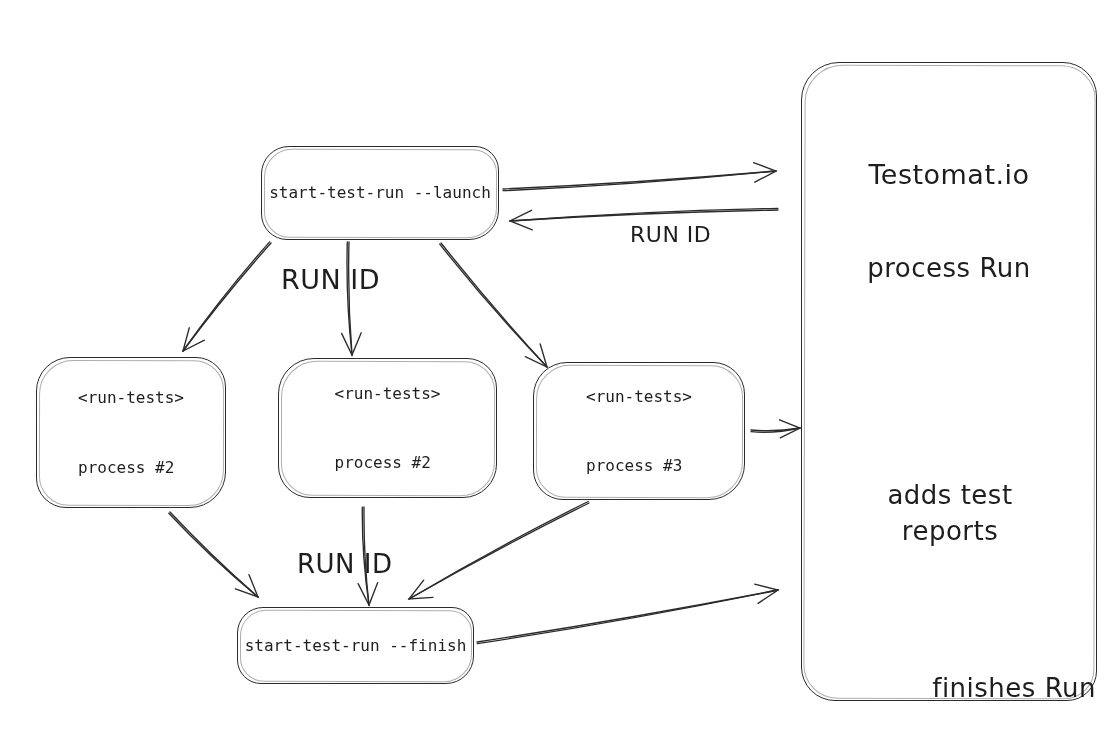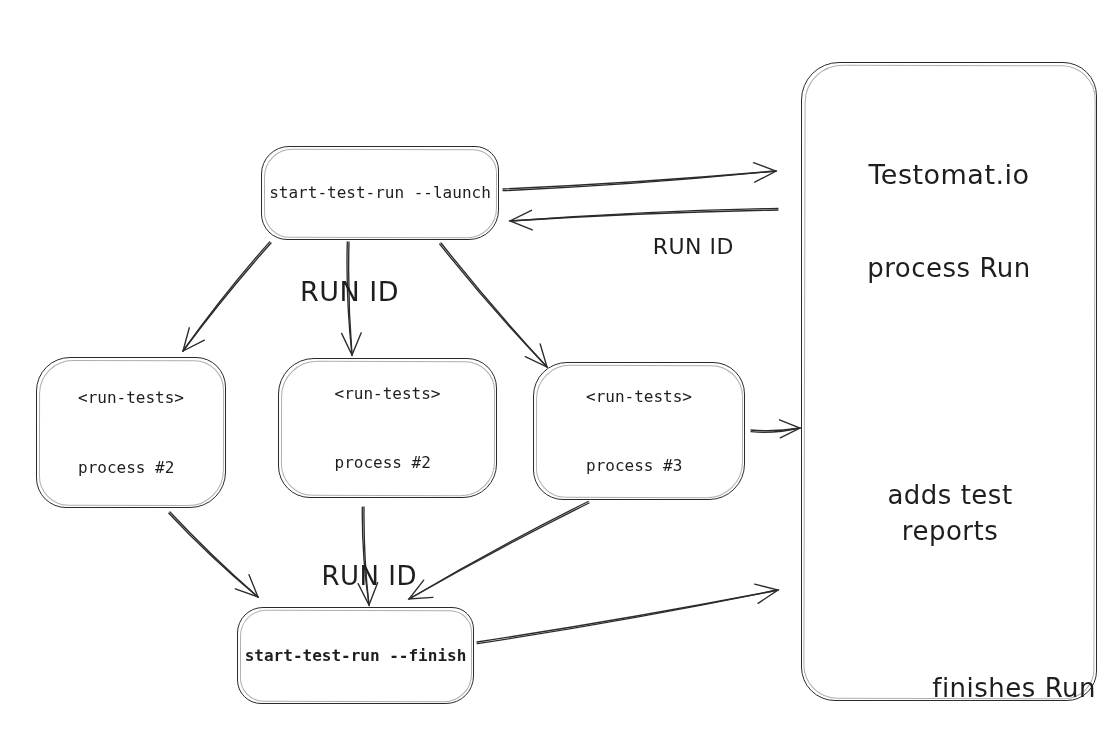--- a/index.html
+++ b/index.html
@@ -35,30 +35,30 @@
   .hand {
     font-family:"DejaVu Sans", sans-serif;
     color:var(--text,#1e1e1e);
     letter-spacing:.5px;
   }
 
   #launch   { left:237px; top:146px; width:238px; height:94px;  border-radius:28px 24px 30px 26px;margin-left:24px; }
   #process1 { left:36px;  top:357px; width:190px; height:151px; border-radius:34px 30px 36px 30px; }
   #process2 { left:278px; top:358px; width:219px; height:140px; border-radius:36px 30px 34px 32px; }
   #process3 { left:533px; top:362px; width:212px; height:138px; border-radius:34px 32px 36px 30px; }
-  #finish   { left:237px; top:607px; width:237px; height:97px;  border-radius:26px 22px 28px 24px;font-weight:bold; }
+  #finish   { left:237px; top:607px; width:237px; height:77px;  border-radius:26px 22px 28px 24px; }
 
   #testomat { left:801px; top:62px; width:296px; height:639px; border-radius:38px 34px 30px 34px; display:block; }
   .t-text { position:absolute; left:0; right:0; text-align:center; }
   #t-title { top:96px;  font-size:27px; }
   #t-step1 { top:190px; font-size:26px; }
   #t-step2 { top:414px; font-size:26px; line-height:1.4; width:210px; left:43px; right:auto; }
   #t-step3 { top:610px; font-size:26px;text-align:right; }
 
-  .run-id { position:absolute; text-align:right;margin-top:12px; }
+  .run-id { position:absolute; text-align:left; }
   #run-id-top    { left:630px; top:222px; width:104px; font-size:22px; }
   #run-id-mid    { left:281px; top:264px; width:118px; font-size:27px; }
   #run-id-bottom { left:297px; top:549px; width:120px; font-size:26px; }
 </style>
 </head>
 <body>
 
 <div class="canvas" style="--stroke: #2b2b2b; --text: #1e1e1e; --canvas: #ffffff;">
 
   <svg class="arrows" viewBox="0 0 1120 753" xmlns="http://www.w3.org/2000/svg">

